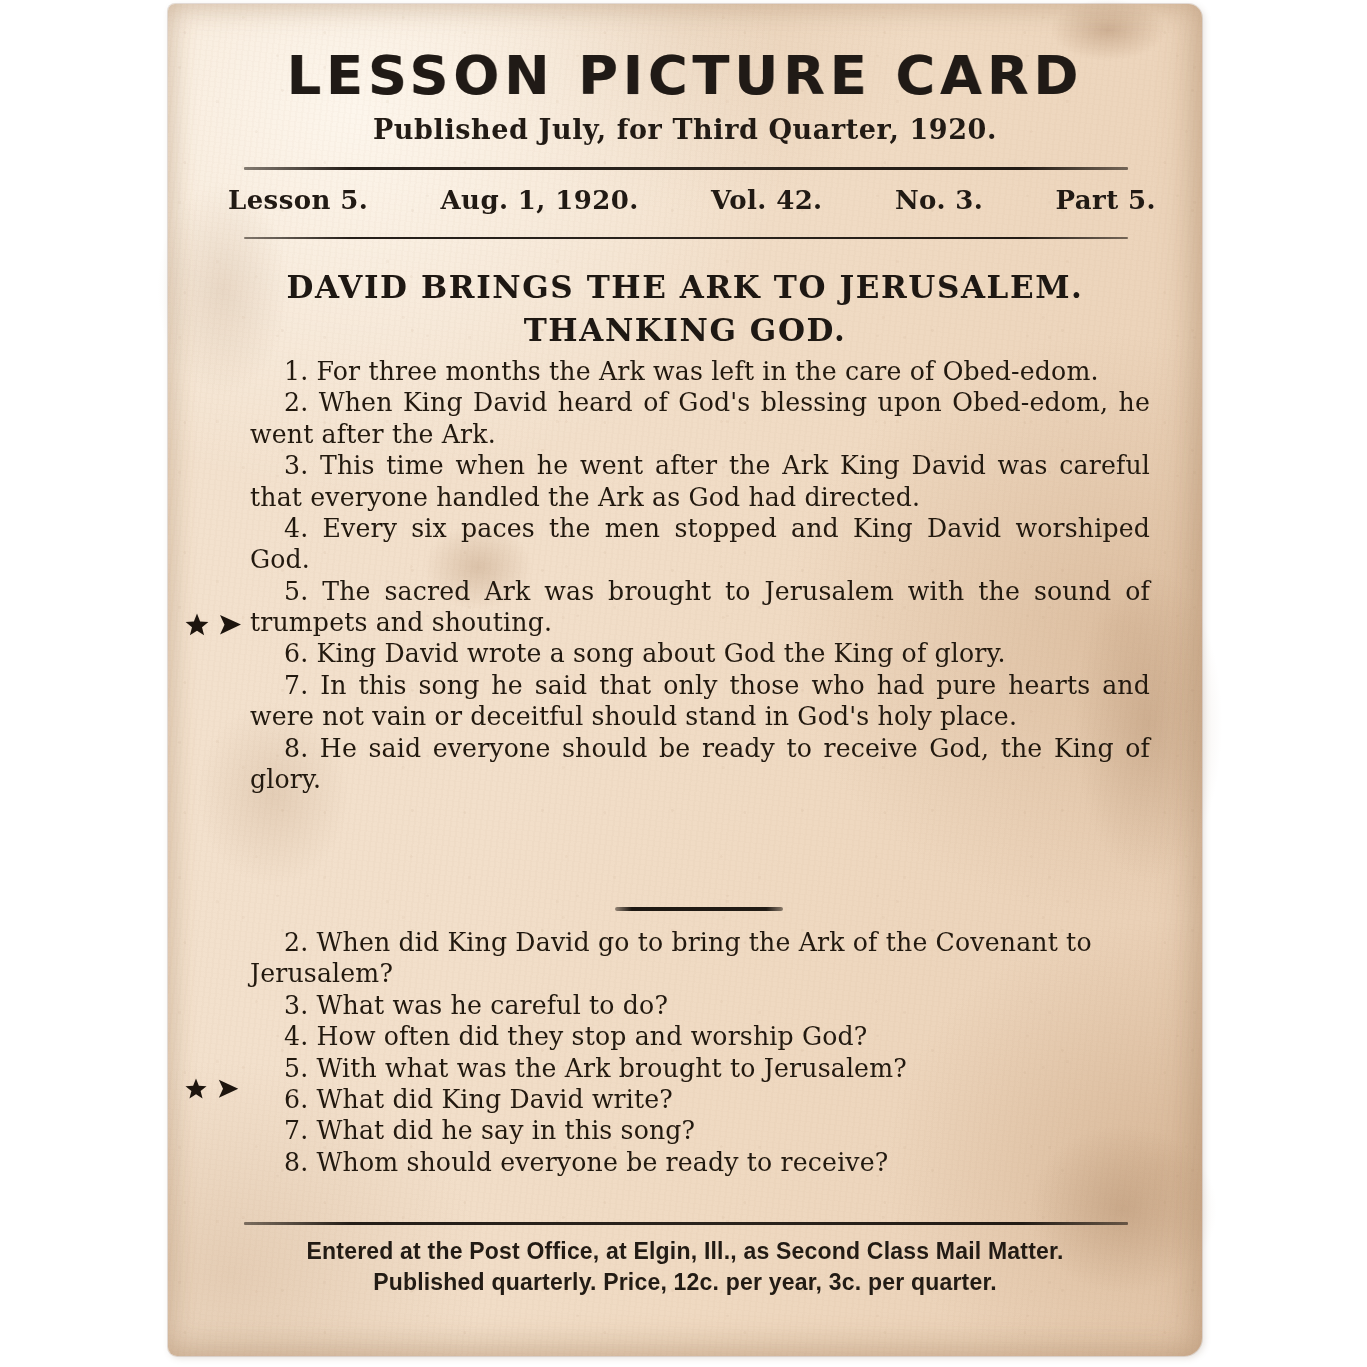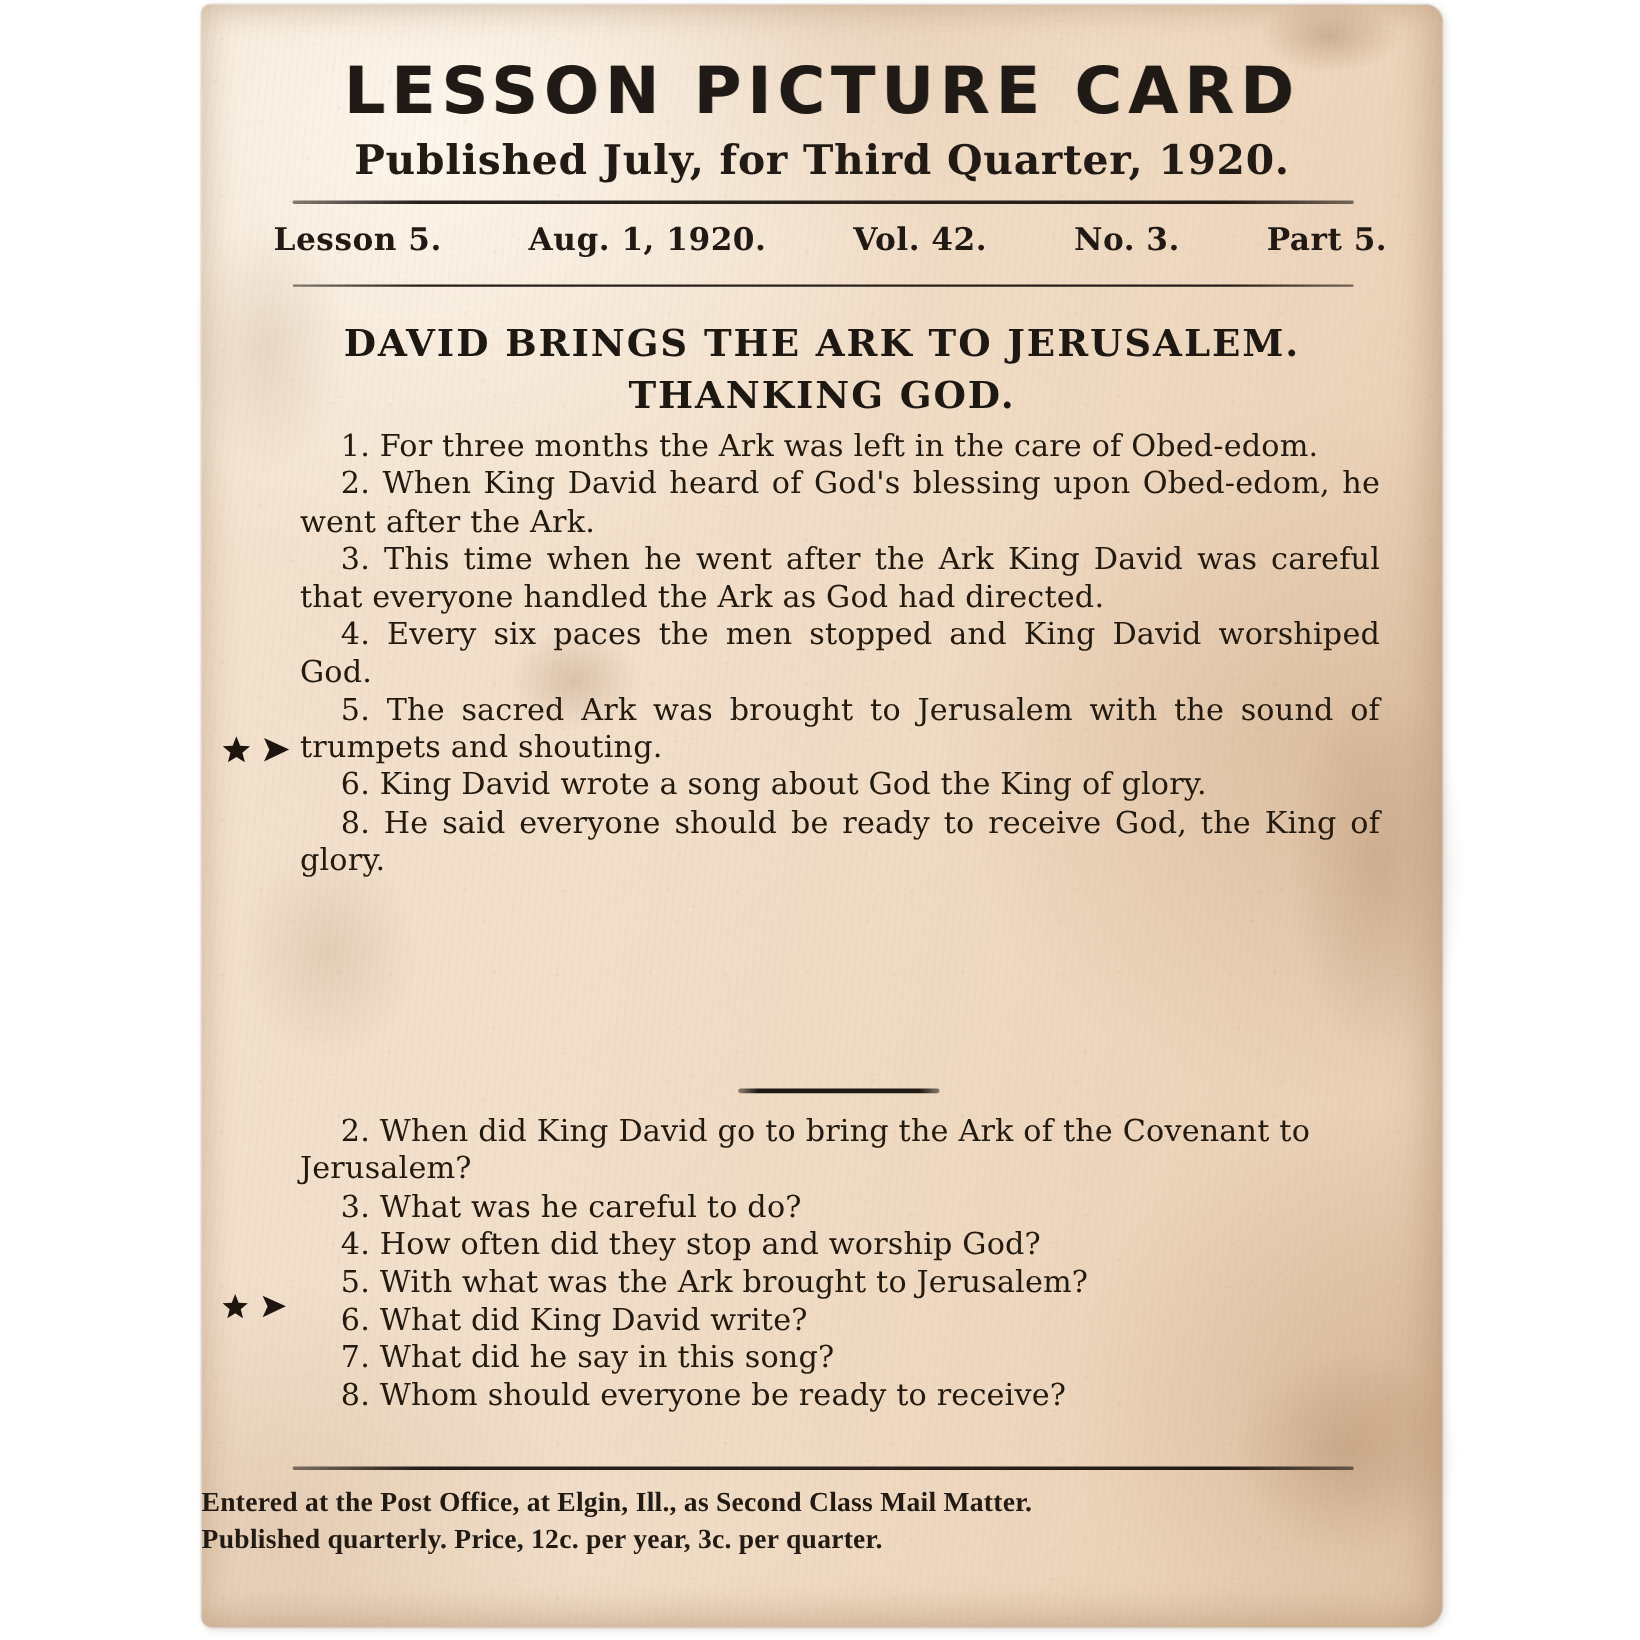--- a/index.html
+++ b/index.html
@@ -95,21 +95,21 @@
     text-shadow: 0.6px 0.4px 0 rgba(40,30,22,0.45), -0.4px 0 0 rgba(40,30,22,0.25);
   }
 
   .subhead {
     position: absolute;
     left: 0; right: 0;
     top: 110px;
     text-align: center;
     font-family: "DejaVu Serif", "Liberation Serif", serif;
     font-weight: bold;
-    font-size: 34px;
+    font-size: 27px;
     letter-spacing: 0.6px;
     color: #221b15;
   }
 
   .rule {
     position: absolute;
     background: linear-gradient(90deg,
       rgba(35,27,20,0.55) 0%, rgba(25,19,14,0.95) 12%,
       rgba(25,19,14,0.92) 55%, rgba(30,23,17,0.98) 88%, rgba(35,27,20,0.60) 100%);
     height: 3px;
@@ -173,22 +173,22 @@
     background: linear-gradient(90deg,
       rgba(35,27,20,0.45) 0%, rgba(22,17,12,0.97) 10%,
       rgba(22,17,12,0.95) 90%, rgba(35,27,20,0.50) 100%);
     border-radius: 2px;
   }
 
   .footer {
     position: absolute;
     left: 0; right: 0;
     top: 1232px;
-    text-align: left;
-    font-family: Liberation Serif, serif;
+    text-align: center;
+    font-family: Liberation Sans, sans-serif;
     font-weight: bold;
     font-size: 23px;
     line-height: 1.36;
     color: #221b14;
     letter-spacing: 0.2px;
   }
 
   
   .margin-mark {
     position: absolute;
@@ -240,20 +240,21 @@
       <div>THANKING GOD.</div>
     </div>
 
     <div class="ink body-col" id="lesson-points">
       <p>1. For three months the Ark was left in the care of Obed-edom.</p>
       <p>2. When King David heard of God's blessing upon Obed-edom, he went after the Ark.</p>
       <p>3. This time when he went after the Ark King David was careful that everyone handled the Ark as God had directed.</p>
       <p>4. Every six paces the men stopped and King David worshiped God.</p>
       <p>5. The sacred Ark was brought to Jerusalem with the sound of trumpets and shouting.</p>
       <p>6. King David wrote a song about God the King of glory.</p>
+      <p>7. In this song he said that only those who had pure hearts and were not vain or deceitful should stand in God's holy place.</p>
       <p>8. He said everyone should be ready to receive God, the King of glory.</p>
     </div>
 
     <div class="margin-mark" style="left:16px; top:608px;">
       <svg width="26" height="26" viewBox="0 0 26 26">
         <path d="M13 1.5 L16.1 9.4 L24.4 9.9 L18.0 15.2 L20.1 23.3 L13 18.8 L5.9 23.3 L8.0 15.2 L1.6 9.9 L9.9 9.4 Z" fill="#1d150e"></path>
       </svg>
       <svg width="30" height="26" viewBox="0 0 30 26">
         <path d="M4 3 L25 12.6 L4 22.5 L8.5 12.8 Z" fill="#1d150e"></path>
       </svg>

